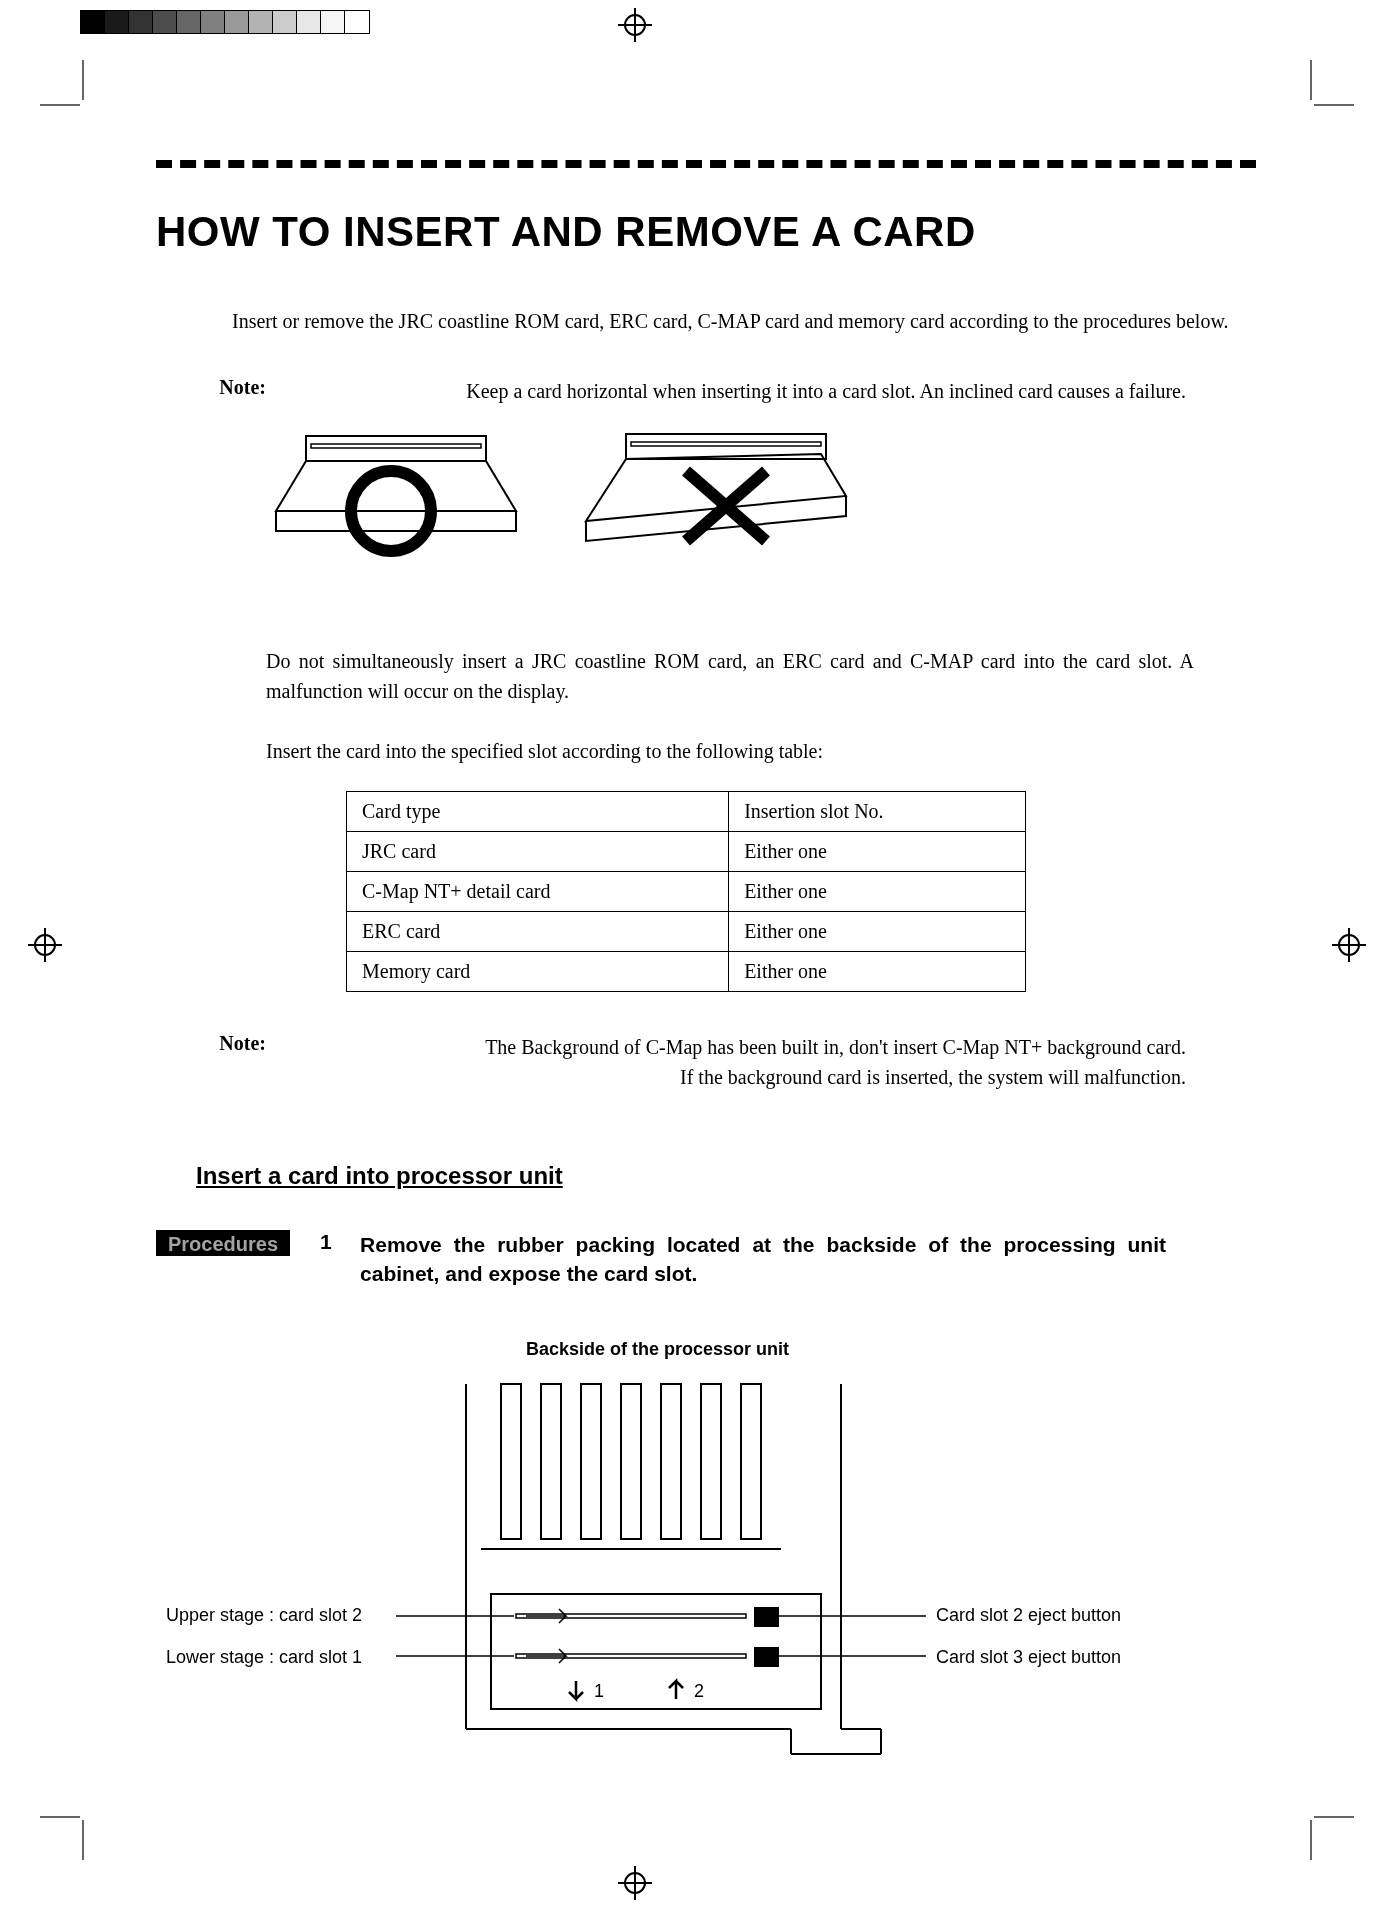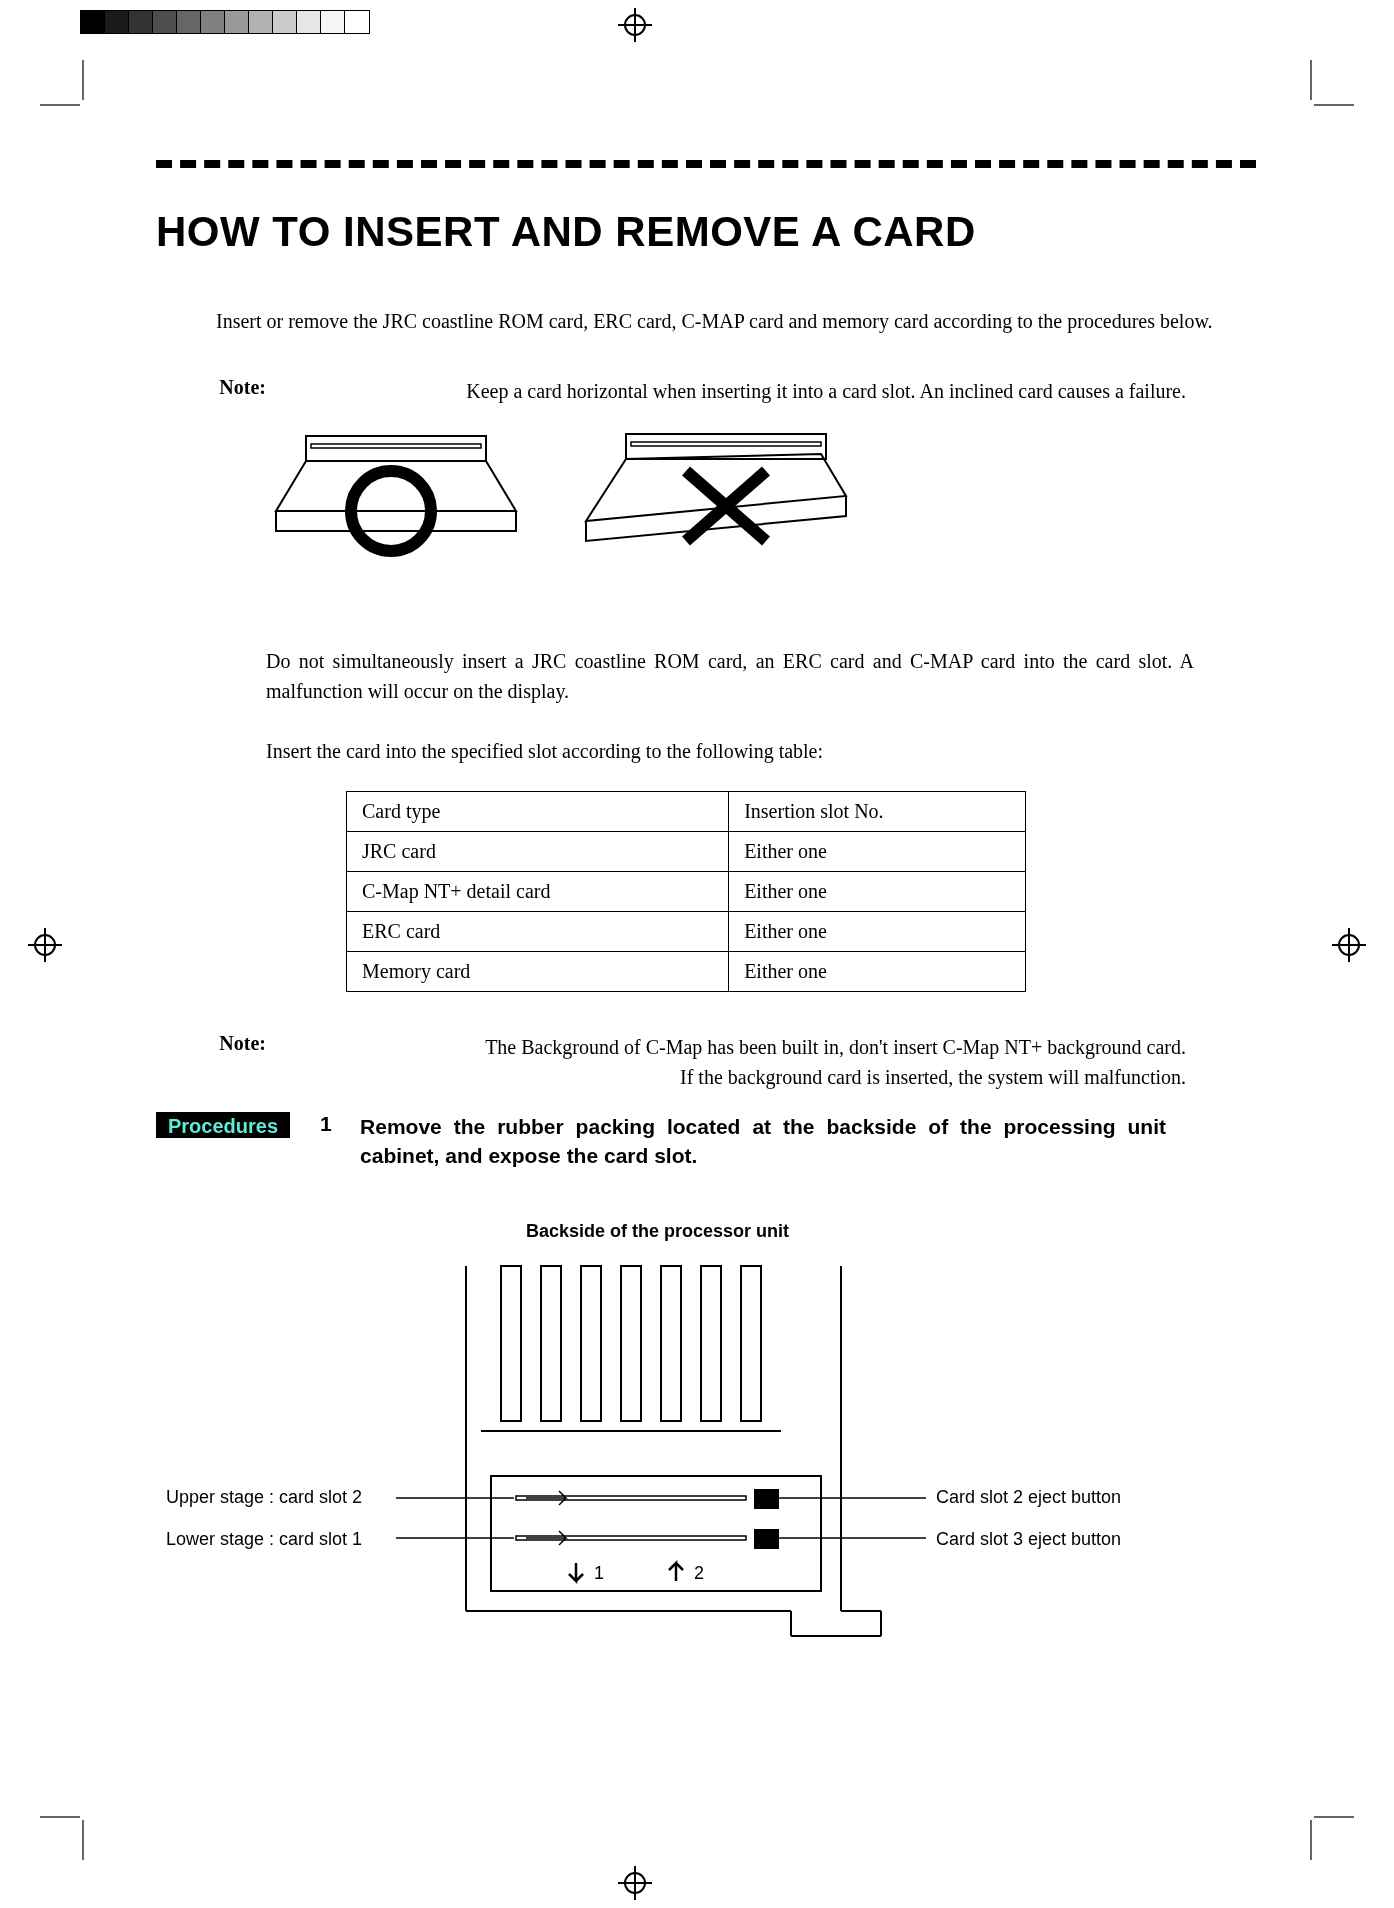--- a/index.html
+++ b/index.html
@@ -38,38 +38,38 @@
     .reg.right { top: 930px; right: 30px; }
     
     .page {
       position: absolute;
       top: 160px;
       left: 156px;
       width: 1100px;
     }
     .dashed-line { height: 8px; border-top: 8px dashed #000; width: 100%; margin-bottom: 40px; }
     h1 { font-family: Arial, Helvetica, sans-serif; font-size: 42px; font-weight: bold; margin-bottom: 50px; letter-spacing: 0.5px; }
-    .intro { font-size: 20px; line-height: 1.5; text-align: justify; margin: 0 20px 40px 60px; }
+    .intro { font-size: 20px; line-height: 1.5; text-align: justify; margin: 0 20px 40px 76px; }
     .note-row { display: flex; margin: 0 0 20px 40px; text-align: right; }
     .note-label { font-weight: bold; font-size: 20px; width: 70px; flex-shrink: 0; }
     .note-body { font-size: 20px; line-height: 1.5; flex: 1; margin-right: 70px; font-family: Liberation Serif, serif; }
     
     .card-illus { margin: 10px 0 50px 100px; height: 170px; position: relative; }
     .card-illus svg { position: absolute; }
     
     .body2 { font-size: 20px; line-height: 1.5; margin: 0 62px 30px 110px; text-align: justify; }
     .body3 { font-size: 20px; line-height: 1.5; margin: 0 20px 25px 110px; }
     
     table.card-table { border-collapse: collapse; margin: 0 0 40px 190px; width: 680px; font-size: 20px; }
     table.card-table th, table.card-table td { border: 1px solid #000; padding: 8px 15px; text-align: left; font-weight: normal; }
     
     .subhead { font-family: Arial, Helvetica, sans-serif; font-size: 24px; font-weight: bold; text-decoration: underline; margin: 70px 0 40px 40px; }
     
     .proc-row { display: flex; margin-left: 0; font-family: Arial, Helvetica, sans-serif; }
-    .proc-tag { background: #000; color: #5eead4; font-weight: bold; font-size: 20px; padding: 3px 12px; margin-right: 30px; height: 26px; }
+    .proc-tag { background: #000; color: #a3a3a3; font-weight: bold; font-size: 20px; padding: 3px 12px; margin-right: 30px; height: 26px; }
     .proc-num { font-weight: bold; font-size: 21px; width: 40px; }
     .proc-text { font-weight: bold; font-size: 21px; flex: 1; text-align: justify; margin-right: 90px; line-height: 1.4; }
     
     .proc-diagram { margin: 50px 0 0 30px; position: relative; height: 450px; }
     .proc-diagram svg { position: absolute; }
     .diag-label { position: absolute; font-family: Arial, Helvetica, sans-serif; font-size: 18px; }
   </style>
 </head>
 <body>
 
@@ -165,20 +165,21 @@
         </tr>
   </tbody>
     </table>
 
   <div class="note-row">
     <div class="note-label">Note:</div>
     <div class="note-body" style="white-space:pre-line">The Background of C-Map has been built in, don't insert C-Map NT+ background card.
 If the background card is inserted, the system will malfunction.</div>
   </div>
 
+  <h2 class="subhead">Insert a card into processor unit</h2>
 
   <div class="proc-row">
     <div class="proc-tag">Procedures</div>
     <div class="proc-num">1</div>
     <div class="proc-text">Remove the rubber packing located at the backside of the processing unit cabinet, and expose the card slot.</div>
   </div>
 
   <div class="proc-diagram">
     <div class="diag-label" style="top:0; left:340px;font-weight:bold;">Backside of the processor unit</div>
 

